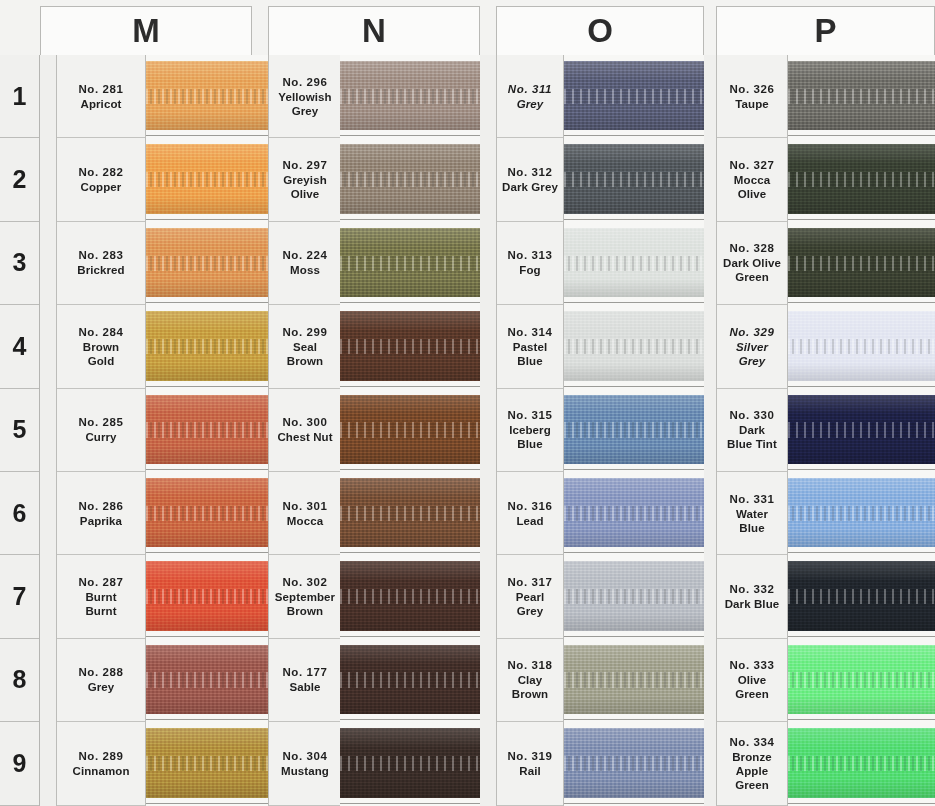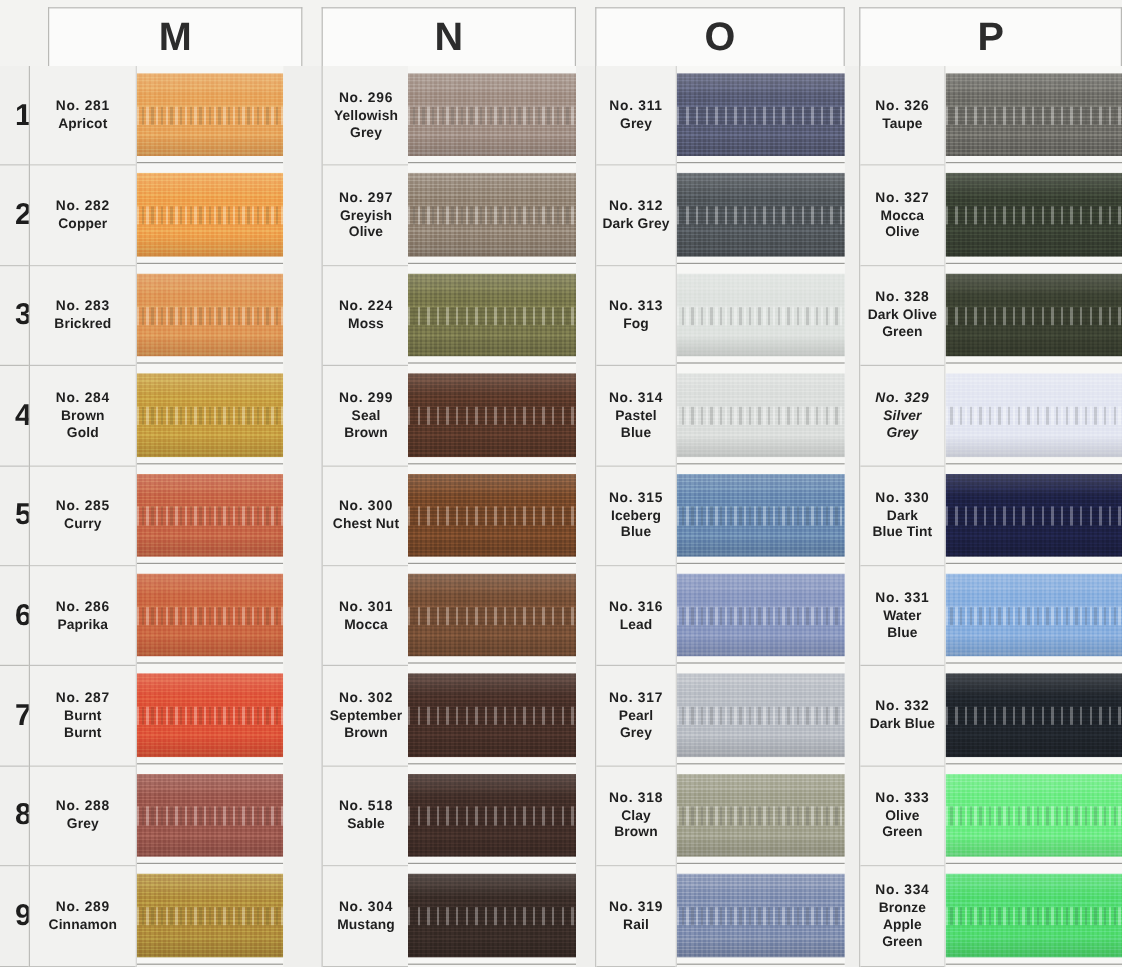--- a/index.html
+++ b/index.html
@@ -170,21 +170,21 @@
       <div class="numcell" style="height: 83.4px;">3</div>
       <div class="numcell" style="height: 83.4px;">4</div>
       <div class="numcell" style="height: 83.4px;">5</div>
       <div class="numcell" style="height: 83.4px;">6</div>
       <div class="numcell" style="height: 83.4px;">7</div>
       <div class="numcell" style="height: 83.4px;">8</div>
       <div class="numcell" style="height: 83.4px;">9</div>
     </div>
 
   <div id="groupHost">
-      <div class="group" style="left: 24px; width: 172px;">
+      <div class="group" style="left: 56px; width: 172px;">
         <div class="labelcol" style="width: 90px;">
           <div class="labelcell" style="height: 83.4px;">
             <div class="lab-no">No.  281</div>
             <div class="lab-name">
               <span>Apricot</span>
             </div>
           </div>
           <div class="labelcell" style="height: 83.4px;">
             <div class="lab-no">No.  282</div>
             <div class="lab-name">
@@ -371,21 +371,21 @@
             </div>
           </div>
           <div class="labelcell" style="height: 83.4px;">
             <div class="lab-no">No.  302</div>
             <div class="lab-name">
               <span>September</span>
               <span>Brown</span>
             </div>
           </div>
           <div class="labelcell" style="height: 83.4px;">
-            <div class="lab-no">No.  518</div>
+            <div class="lab-no">No.  177</div>
             <div class="lab-name">
               <span>Sable</span>
             </div>
           </div>
           <div class="labelcell" style="height: 83.4px;">
             <div class="lab-no">No.  304</div>
             <div class="lab-name">
               <span>Mustang</span>
             </div>
           </div>
@@ -478,21 +478,21 @@
               <div class="stitchband"></div>
               <div class="topsheen"></div>
               <div class="botshade"></div>
             </div>
             <div class="gapline" style="bottom: 2px;"></div>
           </div>
         </div>
       </div>
       <div class="group" style="left: 496px; width: 208px;">
         <div class="labelcol" style="width: 68px;">
-          <div class="labelcell" style="height: 83.4px;">
+          <div class="labelcell" style="height: 83.4px; font-style: italic;">
             <div class="lab-no">No.  311</div>
             <div class="lab-name">
               <span>Grey</span>
             </div>
           </div>
           <div class="labelcell" style="height: 83.4px;">
             <div class="lab-no">No.  312</div>
             <div class="lab-name">
               <span>Dark Grey</span>
             </div>

